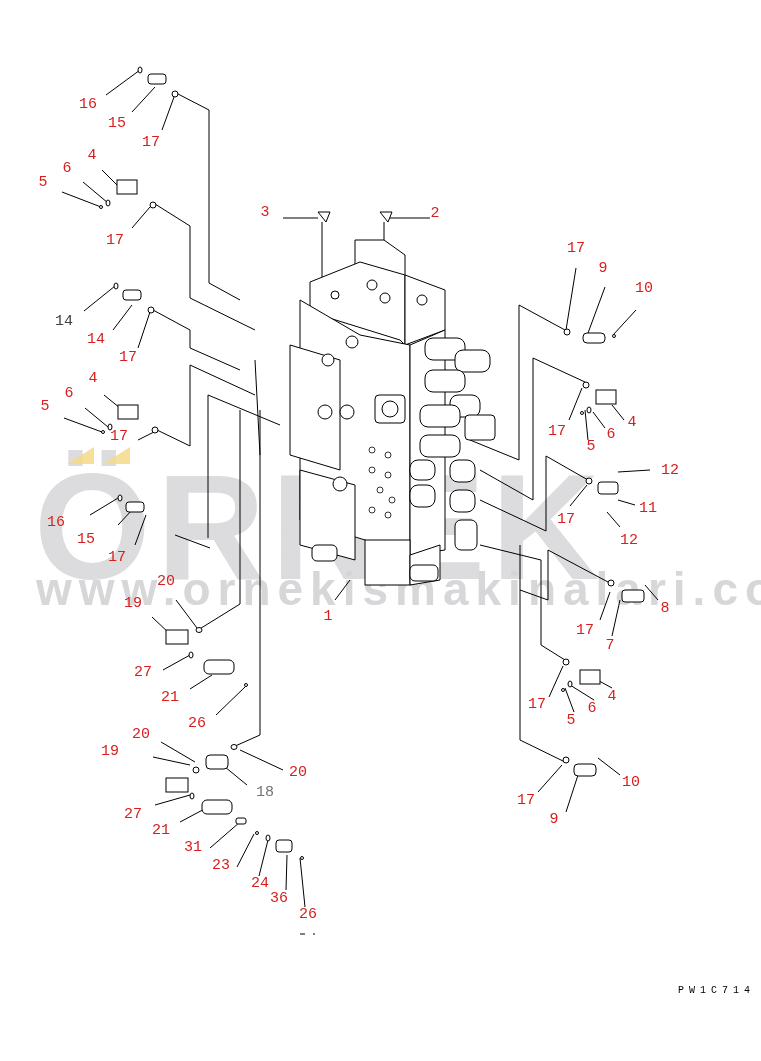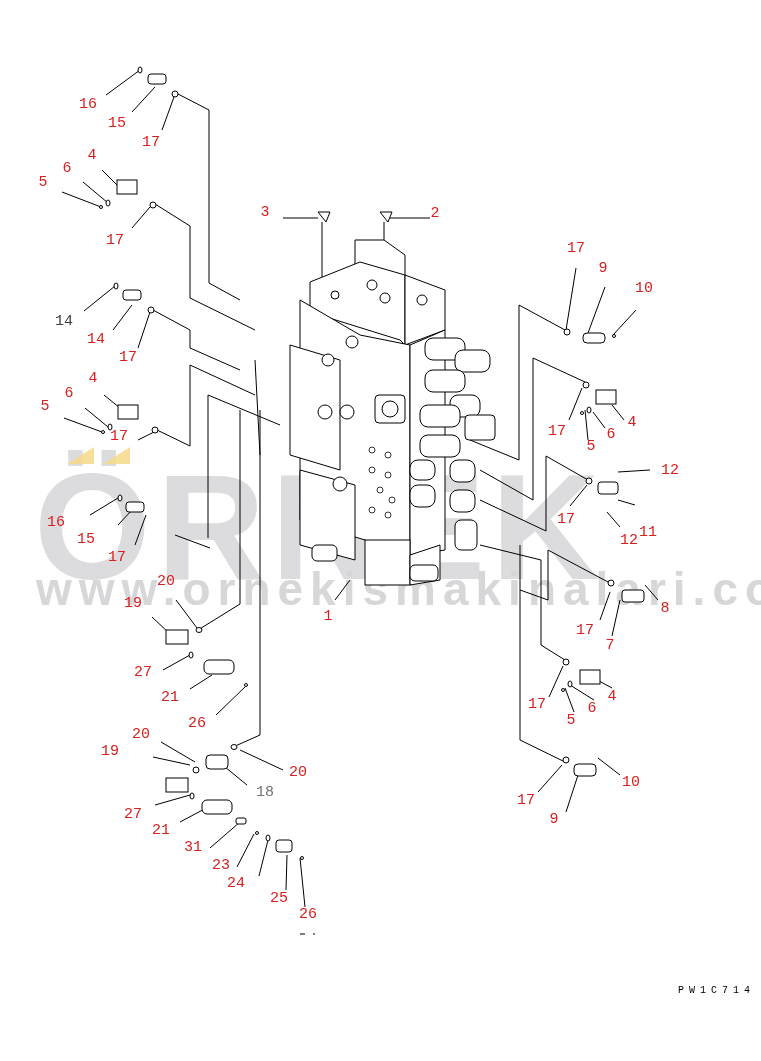--- a/index.html
+++ b/index.html
@@ -236,21 +236,21 @@
       <div class="callout" style="left: 128px; top: 357px; color: rgb(216, 30, 30);">17</div>
       <div class="callout" style="left: 93px; top: 378px; color: rgb(216, 30, 30);">4</div>
       <div class="callout" style="left: 69px; top: 393px; color: rgb(216, 30, 30);">6</div>
       <div class="callout" style="left: 45px; top: 406px; color: rgb(216, 30, 30);">5</div>
       <div class="callout" style="left: 119px; top: 436px; color: rgb(216, 30, 30);">17</div>
       <div class="callout" style="left: 557px; top: 431px; color: rgb(216, 30, 30);">17</div>
       <div class="callout" style="left: 591px; top: 446px; color: rgb(216, 30, 30);">5</div>
       <div class="callout" style="left: 611px; top: 434px; color: rgb(216, 30, 30);">6</div>
       <div class="callout" style="left: 632px; top: 422px; color: rgb(216, 30, 30);">4</div>
       <div class="callout" style="left: 670px; top: 470px; color: rgb(216, 30, 30);">12</div>
-      <div class="callout" style="left: 648px; top: 532px; color: rgb(216, 30, 30);">11</div>
+      <div class="callout" style="left: 648px; top: 508px; color: rgb(216, 30, 30);">11</div>
       <div class="callout" style="left: 566px; top: 519px; color: rgb(216, 30, 30);">17</div>
       <div class="callout" style="left: 629px; top: 540px; color: rgb(216, 30, 30);">12</div>
       <div class="callout" style="left: 56px; top: 522px; color: rgb(216, 30, 30);">16</div>
       <div class="callout" style="left: 86px; top: 539px; color: rgb(216, 30, 30);">15</div>
       <div class="callout" style="left: 117px; top: 557px; color: rgb(216, 30, 30);">17</div>
       <div class="callout" style="left: 166px; top: 581px; color: rgb(216, 30, 30);">20</div>
       <div class="callout" style="left: 133px; top: 603px; color: rgb(216, 30, 30);">19</div>
       <div class="callout" style="left: 328px; top: 616px; color: rgb(216, 30, 30);">1</div>
       <div class="callout" style="left: 665px; top: 608px; color: rgb(216, 30, 30);">8</div>
       <div class="callout" style="left: 610px; top: 645px; color: rgb(216, 30, 30);">7</div>
@@ -266,19 +266,19 @@
       <div class="callout" style="left: 110px; top: 751px; color: rgb(216, 30, 30);">19</div>
       <div class="callout" style="left: 265px; top: 792px; color: #737373;">18</div>
       <div class="callout" style="left: 298px; top: 772px; color: rgb(216, 30, 30);">20</div>
       <div class="callout" style="left: 631px; top: 782px; color: rgb(216, 30, 30);">10</div>
       <div class="callout" style="left: 526px; top: 800px; color: rgb(216, 30, 30);">17</div>
       <div class="callout" style="left: 554px; top: 819px; color: rgb(216, 30, 30);">9</div>
       <div class="callout" style="left: 133px; top: 814px; color: rgb(216, 30, 30);">27</div>
       <div class="callout" style="left: 161px; top: 830px; color: rgb(216, 30, 30);">21</div>
       <div class="callout" style="left: 193px; top: 847px; color: rgb(216, 30, 30);">31</div>
       <div class="callout" style="left: 221px; top: 865px; color: rgb(216, 30, 30);">23</div>
-      <div class="callout" style="left: 236px; top: 883px; color: rgb(216, 30, 30); text-align: center;">24</div>
-      <div class="callout" style="left: 279px; top: 898px; color: rgb(216, 30, 30);">25</div>
+      <div class="callout" style="left: 260px; top: 883px; color: rgb(216, 30, 30); text-align: center;">24</div>
+      <div class="callout" style="left: 279px; top: 898px; color: rgb(216, 30, 30);">36</div>
       <div class="callout" style="left: 308px; top: 914px; color: rgb(216, 30, 30);">26</div>
     </div>
 
   <div class="code">PW1C714</div>
 </div>
 
 </body></html>

